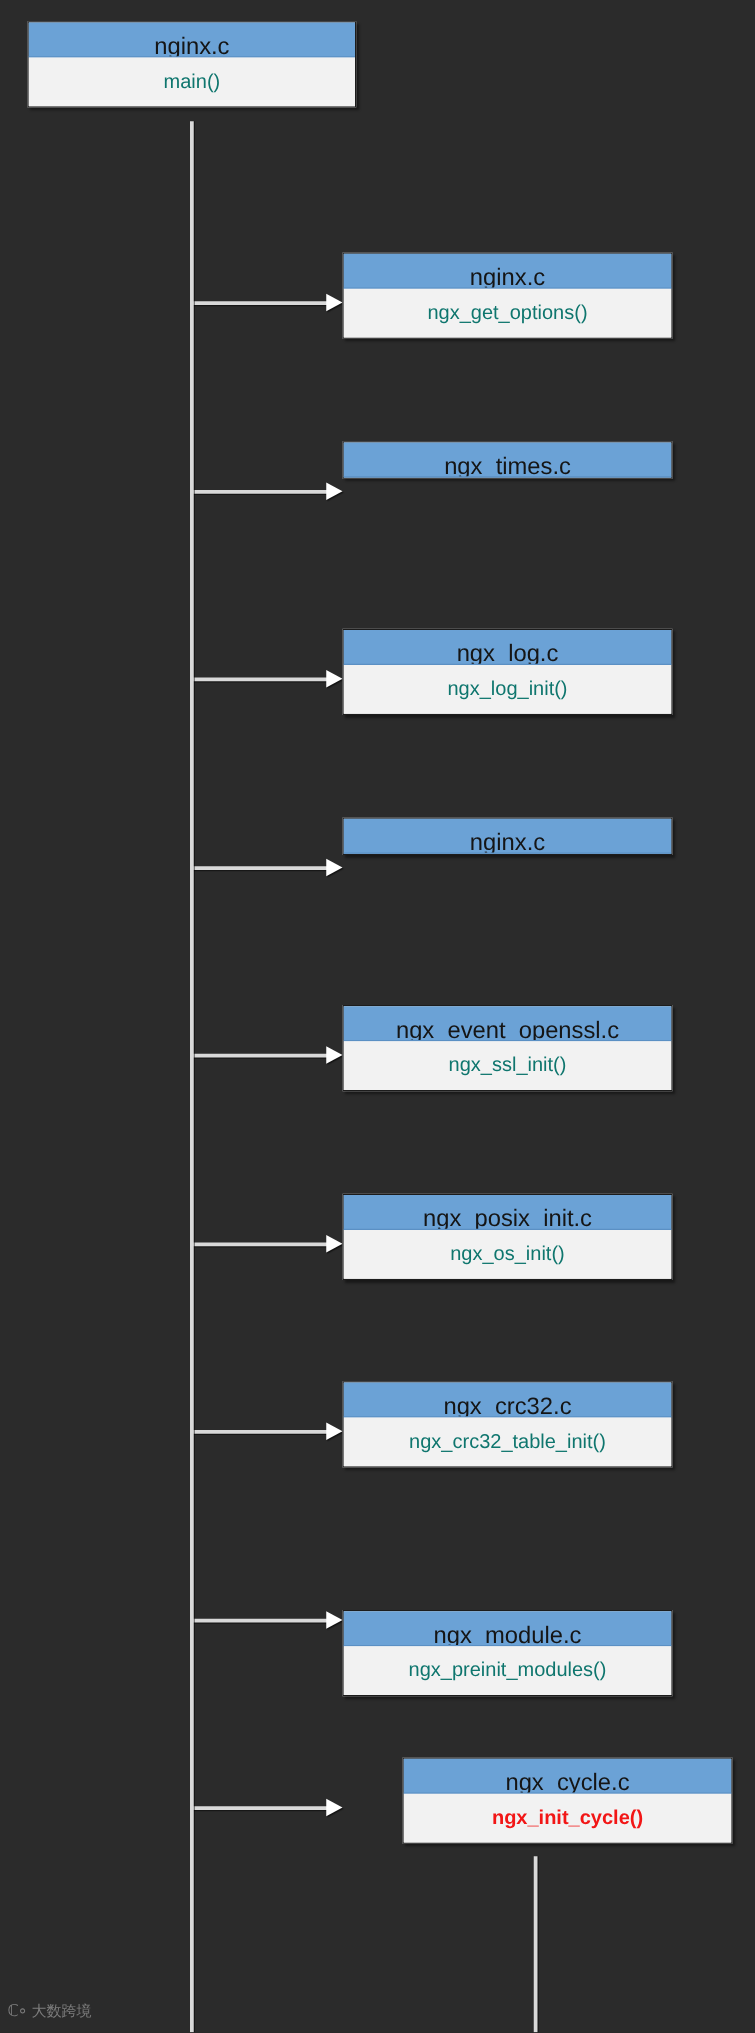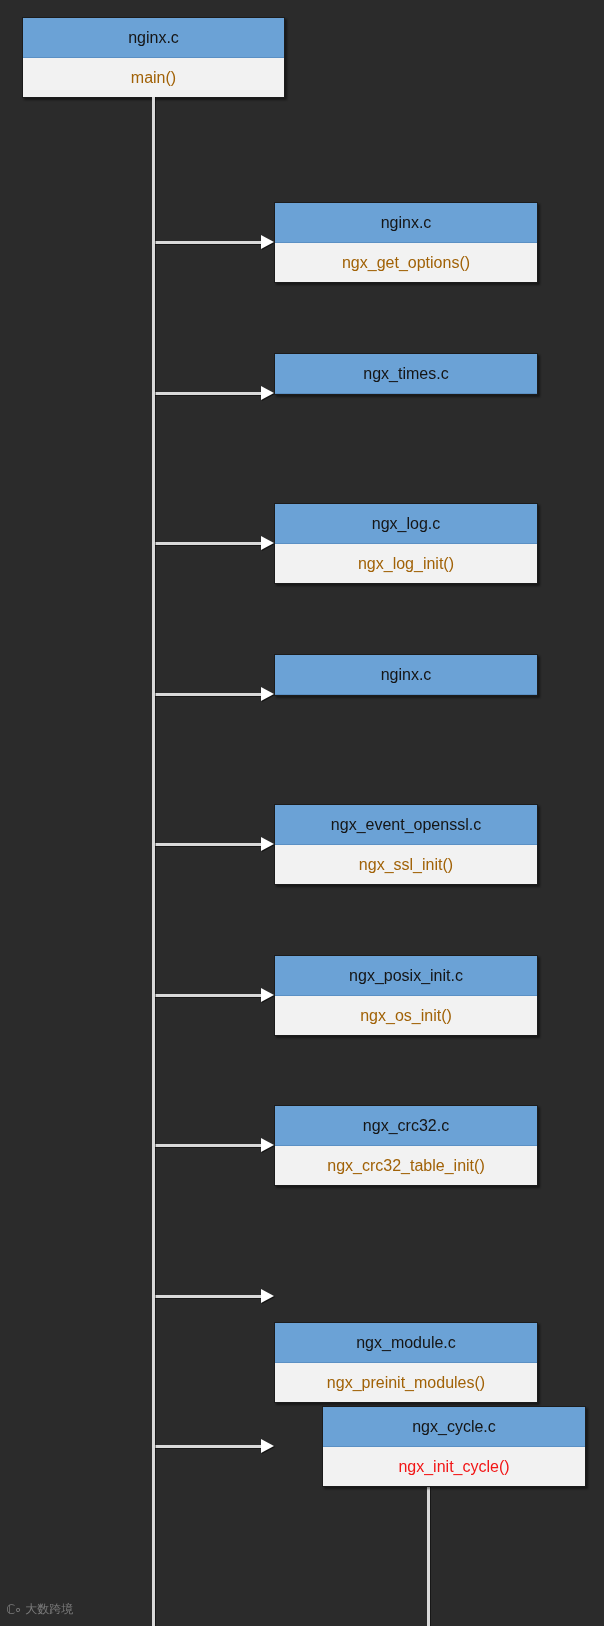--- a/index.html
+++ b/index.html
@@ -42,44 +42,44 @@
   
   .node {
     position: absolute;
     box-sizing: border-box;
     border: 1px solid #1c1c1c;
     background: #f2f2f2;
     box-shadow: 2px 2px 2px rgba(0,0,0,0.45);
   }
   .node-header {
     box-sizing: border-box;
-    height: 40px;
+    height: 28px;
     line-height: 40px;
     text-align: center;
     background: #6ba2d6;
     color: #151515;
-    font-size: 16px;
+    font-size: 19px;
     border-bottom: 1px solid #5b90c4;
     white-space: nowrap;
     overflow: hidden;
   }
   .node-body {
     box-sizing: border-box;
     height: 39px;
     line-height: 39px;
     text-align: center;
     background: #f2f2f2;
-    color: #a16207;
+    color: #0f766e;
     font-size: 16px;
     white-space: nowrap;
     overflow: hidden;
   }
   .node-body.highlight {
     color: #f21616;
-    font-weight: normal;
+    font-weight: bold;
   }
 
   
   #watermark {
     position: absolute;
     left: 6px;
     bottom: 8px;
     display: flex;
     align-items: center;
     gap: 4px;
@@ -146,21 +146,21 @@
         <div class="node-body">ngx_ssl_init()</div>
       </div>
       <div class="node" style="left: 274px; top: 955px; width: 264px;">
         <div class="node-header">ngx_posix_init.c</div>
         <div class="node-body">ngx_os_init()</div>
       </div>
       <div class="node" style="left: 274px; top: 1105px; width: 264px;">
         <div class="node-header">ngx_crc32.c</div>
         <div class="node-body">ngx_crc32_table_init()</div>
       </div>
-      <div class="node" style="left: 274px; top: 1322px; width: 264px;">
+      <div class="node" style="left: 274px; top: 1288px; width: 264px;">
         <div class="node-header">ngx_module.c</div>
         <div class="node-body">ngx_preinit_modules()</div>
       </div>
       <div class="node" style="left: 274px; top: 1406px; width: 264px; margin-left: 48px;">
         <div class="node-header">ngx_cycle.c</div>
         <div class="node-body highlight">ngx_init_cycle()</div>
       </div>
     </div>
 
   <div id="watermark">

